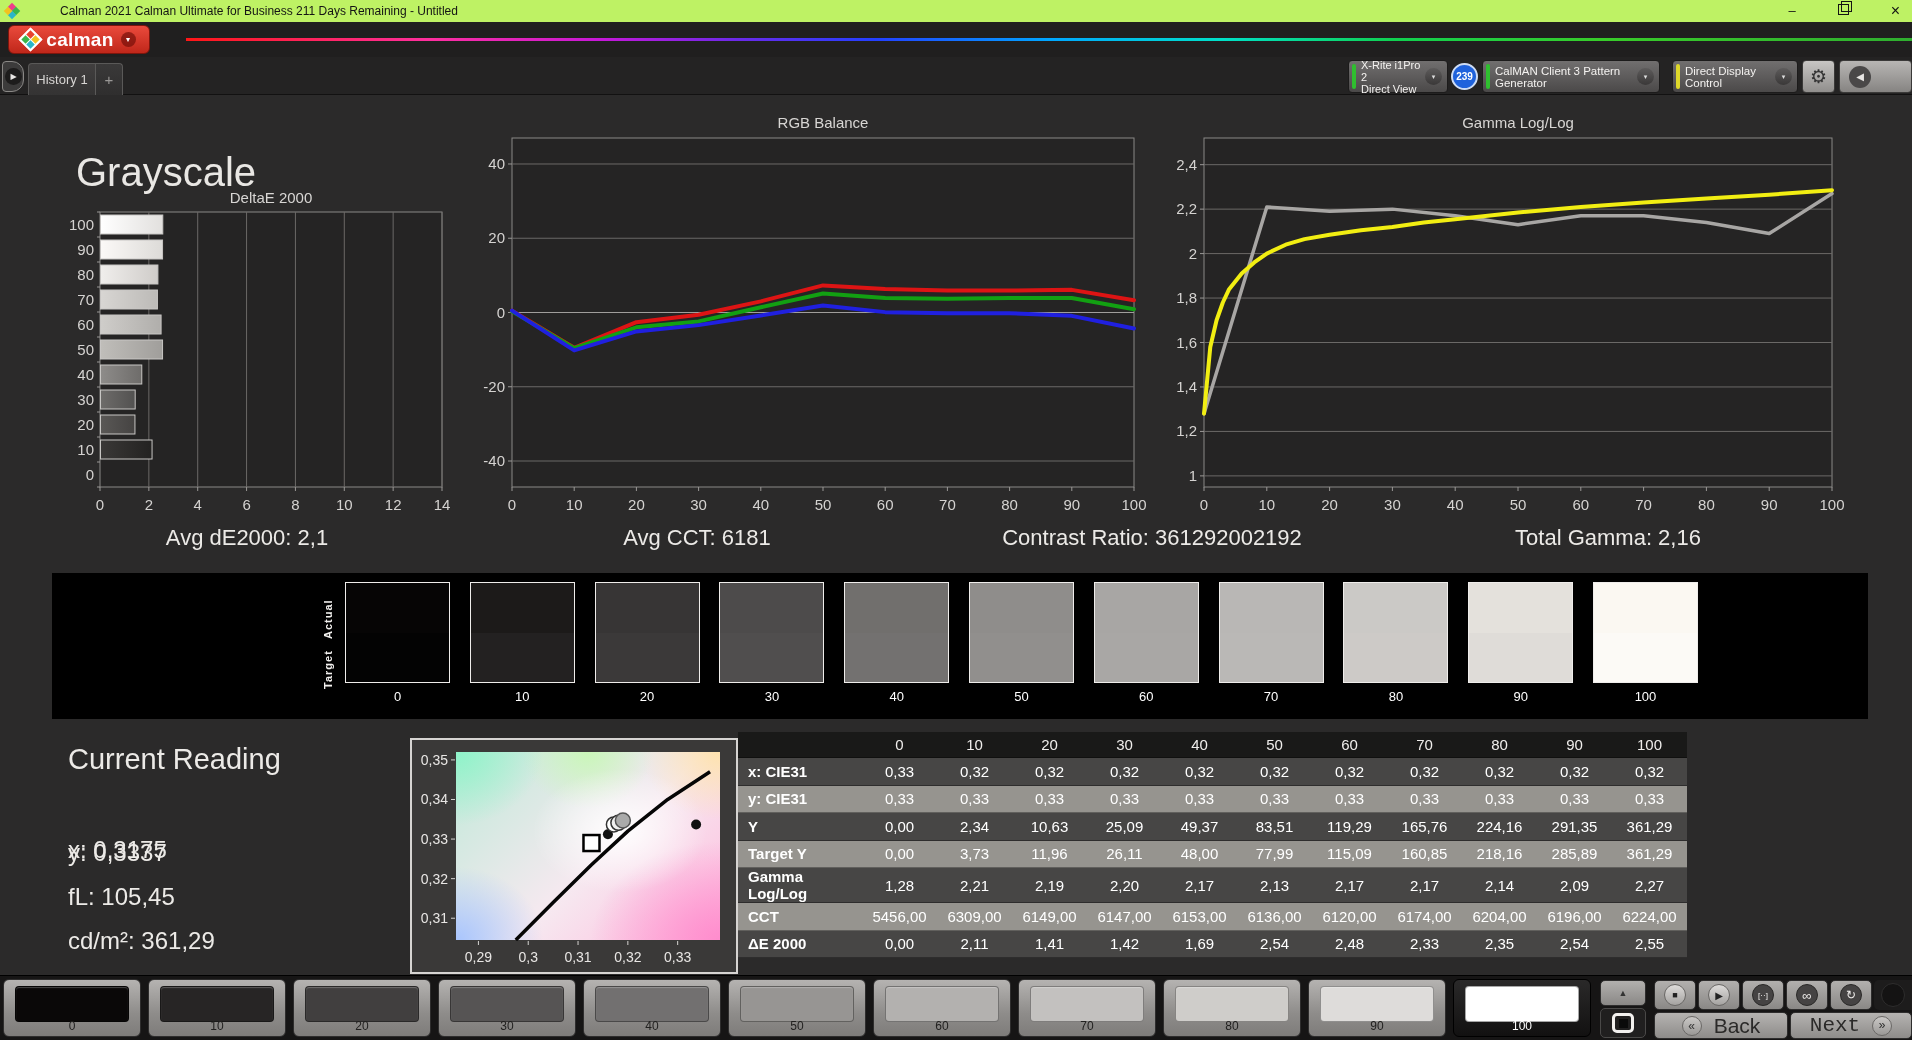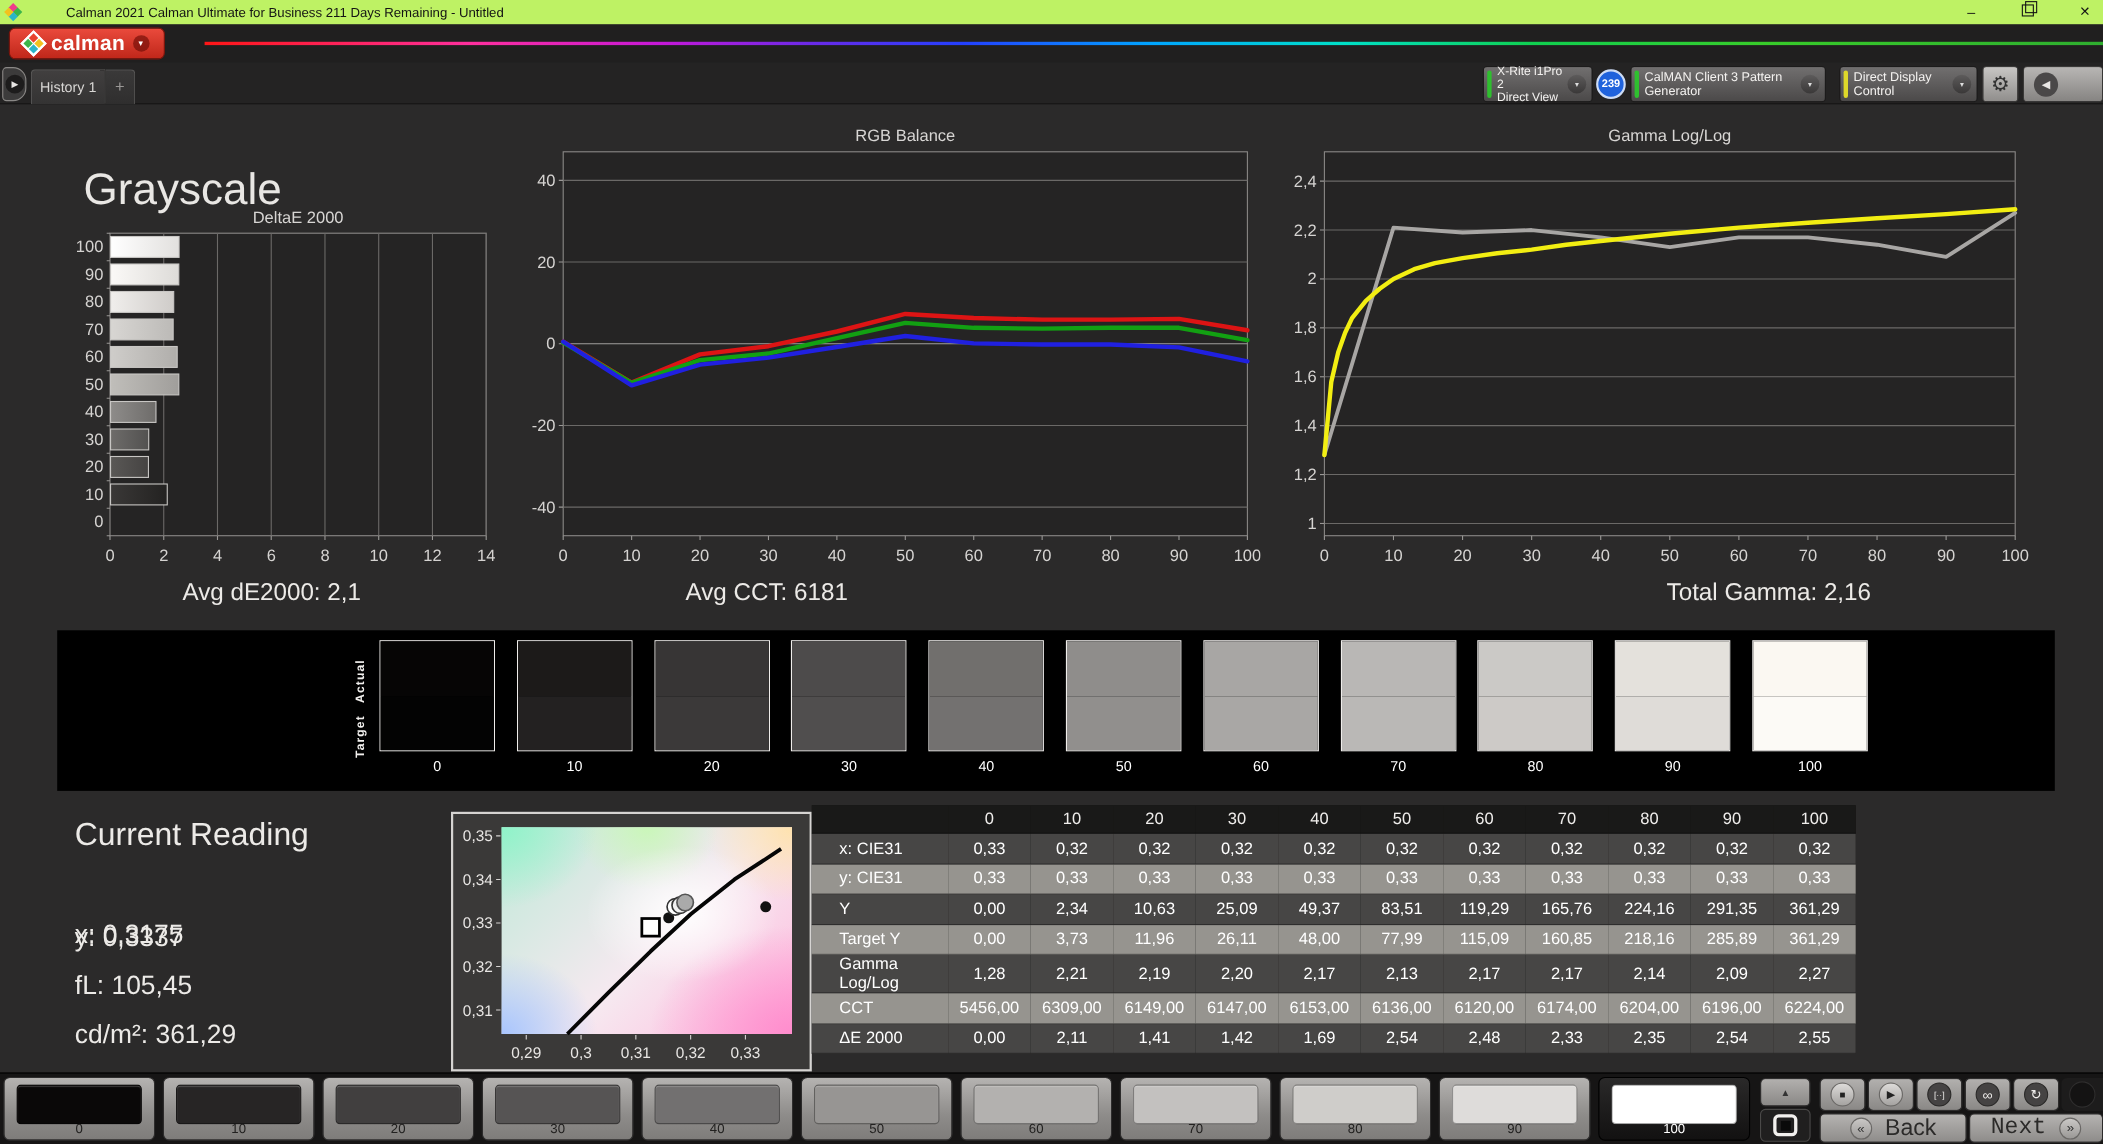--- a/index.html
+++ b/index.html
@@ -78,21 +78,21 @@
       radial-gradient(ellipse 45% 55% at 50% 0%, rgba(200,248,180,.9), rgba(200,248,180,0) 55%),
       radial-gradient(ellipse 50% 60% at 100% 0%, rgba(255,226,170,.95), rgba(255,226,170,0) 60%),
       radial-gradient(ellipse 55% 65% at 0% 100%, rgba(165,195,255,.95), rgba(165,195,255,0) 60%),
       radial-gradient(ellipse 70% 75% at 100% 100%, rgba(255,140,205,1), rgba(255,140,205,0) 70%),
       linear-gradient(135deg,#bfe9d8 0%,#f6e9f0 55%,#ffb9dd 100%);}
   .cie-svg{position:absolute;left:0;top:0;width:324px;height:232px;}
 
   .dtable{position:absolute;left:738px;top:637px;width:949px;height:226px;display:grid;grid-template-columns:124px repeat(11,1fr);grid-template-rows:26px repeat(7,1fr);background:#161515;}
   .dtable .cell{display:flex;align-items:center;justify-content:center;font-size:15px;color:#fff;border-bottom:1px solid rgba(0,0,0,.35);box-sizing:border-box;}
   .dtable .th{background:#191918;color:#efedeb;}
-  .dtable .lbl{justify-content:flex-start;padding-left:25px;}
+  .dtable .lbl{justify-content:flex-start;padding-left:10px;font-weight:bold;}
   .dtable .dark{background:#474645;}
   .dtable .light{background:#96948f;}
 
   
   .bottombar{position:absolute;bottom:0;left:0;right:0;height:65px;background:#161515;border-top:1px solid #000;box-sizing:border-box;}
   .swatch-btn{position:absolute;top:3px;height:58px;width:138px;border-radius:6px;background:linear-gradient(#b5b3b1,#8e8c8a 60%,#7e7c7a);border:1px solid #2e2d2d;box-sizing:border-box;}
   .swatch-btn .sw{position:absolute;left:11px;right:11px;top:6px;height:34px;border-radius:4px;border:1px solid rgba(0,0,0,.35);box-shadow:inset 0 1px 1px rgba(255,255,255,.25);}
   .swatch-btn .lbl{position:absolute;bottom:3px;width:100%;text-align:center;font-size:12px;color:#222120;}
   .swatch-btn.selected{background:linear-gradient(#2a2929,#121111);border-color:#000;}
   .swatch-btn.selected .lbl{color:#fff;}
@@ -579,20 +579,21 @@
         <div class="cell dark">1,69</div>
         <div class="cell dark">2,54</div>
         <div class="cell dark">2,48</div>
         <div class="cell dark">2,33</div>
         <div class="cell dark">2,35</div>
         <div class="cell dark">2,54</div>
         <div class="cell dark">2,55</div>
       </div>
   <div class="summary-item" style="left: 247px;">Avg dE2000: 2,1</div>
       <div class="summary-item" style="left: 697px;">Avg CCT: 6181</div>
+      <div class="summary-item" style="left: 1152px;">Contrast Ratio: 361292002192</div>
       <div class="summary-item" style="left: 1608px;">Total Gamma: 2,16</div>
     </div>
 
   <div class="bottombar" id="bottombar">
     <div class="up-btn">
         <span>▲</span>
       </div>
     <div class="win-btn">
         <span class="win-sq">
           <i></i>

